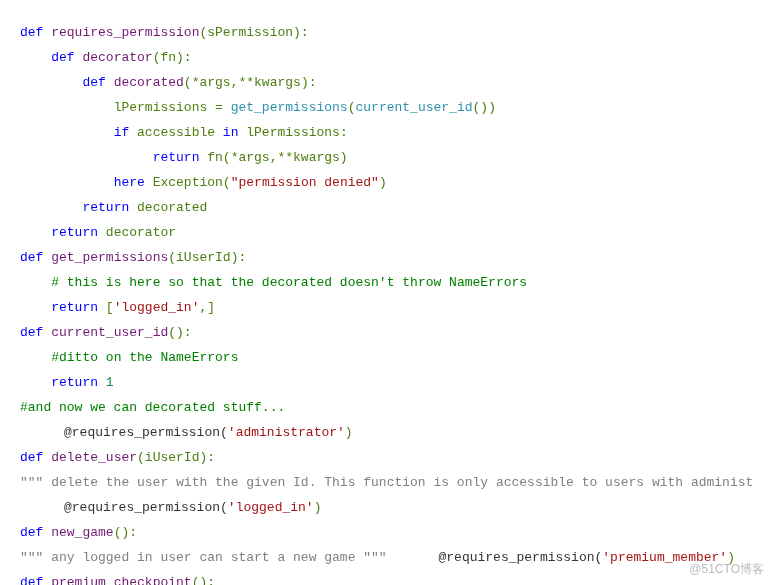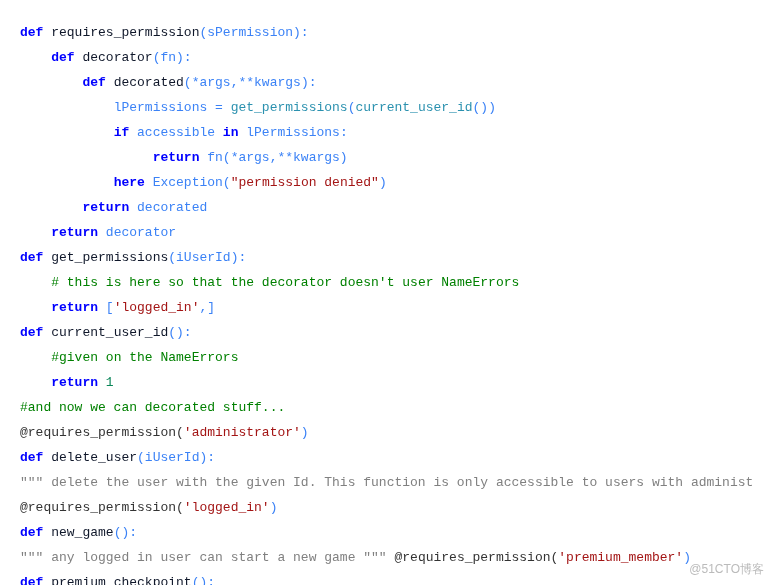--- a/index.html
+++ b/index.html
@@ -11,29 +11,29 @@
     line-height: 25px;
     width: 772px;
     height: 585px;
     overflow: hidden;
     position: relative;
   }
   .code-block {
     padding: 20px 0 0 20px;
     white-space: pre;
   }
-  .kw { color: #0000ff; font-weight: bold; } 
-  .fn { color: #0f172a; } 
+  .kw { color: #0000ff; } 
+  .fn { color: #701a75; } 
   .call { color: #2b91af; }
   .str { color: #a31515; } 
   .cmt { color: #008000; } 
   .doc { color: #808080; }
   .num { color: #098658; }
-  .plain { color: #3b82f6; margin-top: 22px; }
-  .deco { color: #333; }
+  .plain { color: #4d7c0f; margin-top: 22px; }
+  .deco { color: #333; margin-left: 44px; }
   .watermark {
     position: absolute;
     right: 8px;
     bottom: 3px;
     color: #bbb;
     font-family: Liberation Sans, sans-serif;
     font-size: 12px;
     pointer-events: none;
   }
 </style>
@@ -43,24 +43,24 @@
 <div class="code-block"><span><span class="kw">def</span><span> </span><span class="fn">requires_permission</span><span class="plain">(sPermission):</span></span>
 <span>    <span class="kw">def</span><span> </span><span class="fn">decorator</span><span class="plain">(fn):</span></span>
 <span>        <span class="kw">def</span><span> </span><span class="fn">decorated</span><span class="plain">(*args,**kwargs):</span></span>
 <span>            <span class="plain">lPermissions = </span><span class="call">get_permissions</span><span class="plain">(</span><span class="call">current_user_id</span><span class="plain">())</span></span>
 <span>            <span class="kw">if</span><span class="plain"> accessible </span><span class="kw">in</span><span class="plain"> lPermissions:</span></span>
 <span>                 <span class="kw">return</span><span class="plain"> fn(*args,**kwargs)</span></span>
 <span>            <span class="kw">here</span><span class="plain"> Exception(</span><span class="str">"permission denied"</span><span class="plain">)</span></span>
 <span>        <span class="kw">return</span><span class="plain"> decorated</span></span>
 <span>    <span class="kw">return</span><span class="plain"> decorator</span></span>
 <span><span class="kw">def</span><span> </span><span class="fn">get_permissions</span><span class="plain">(iUserId):</span></span>
-<span>    <span class="cmt"># this is here so that the decorator doesn't user NameErrors</span></span>
+<span>    <span class="cmt"># this is here so that the decorated doesn't throw NameErrors</span></span>
 <span>    <span class="kw">return</span><span class="plain"> [</span><span class="str">'logged_in'</span><span class="plain">,]</span></span>
 <span><span class="kw">def</span><span> </span><span class="fn">current_user_id</span><span class="plain">():</span></span>
-<span>    <span class="cmt">#given on the NameErrors</span></span>
+<span>    <span class="cmt">#ditto on the NameErrors</span></span>
 <span>    <span class="kw">return</span><span> </span><span class="num">1</span></span>
 <span><span class="cmt">#and now we can decorated stuff...</span></span>
 <span><span class="deco">@requires_permission(</span><span class="str">'administrator'</span><span class="plain">)</span></span>
 <span><span class="kw">def</span><span> </span><span class="fn">delete_user</span><span class="plain">(iUserId):</span></span>
 <span><span class="doc">""" delete the user with the given Id. This function is only accessible to users with administ</span></span>
 <span><span class="deco">@requires_permission(</span><span class="str">'logged_in'</span><span class="plain">)</span></span>
 <span><span class="kw">def</span><span> </span><span class="fn">new_game</span><span class="plain">():</span></span>
 <span><span class="doc">""" any logged in user can start a new game """</span><span class="deco"> @requires_permission(</span><span class="str">'premium_member'</span><span class="plain">)</span></span>
 <span><span class="kw">def</span><span> </span><span class="fn">premium_checkpoint</span><span class="plain">():</span></span>
 </div>

